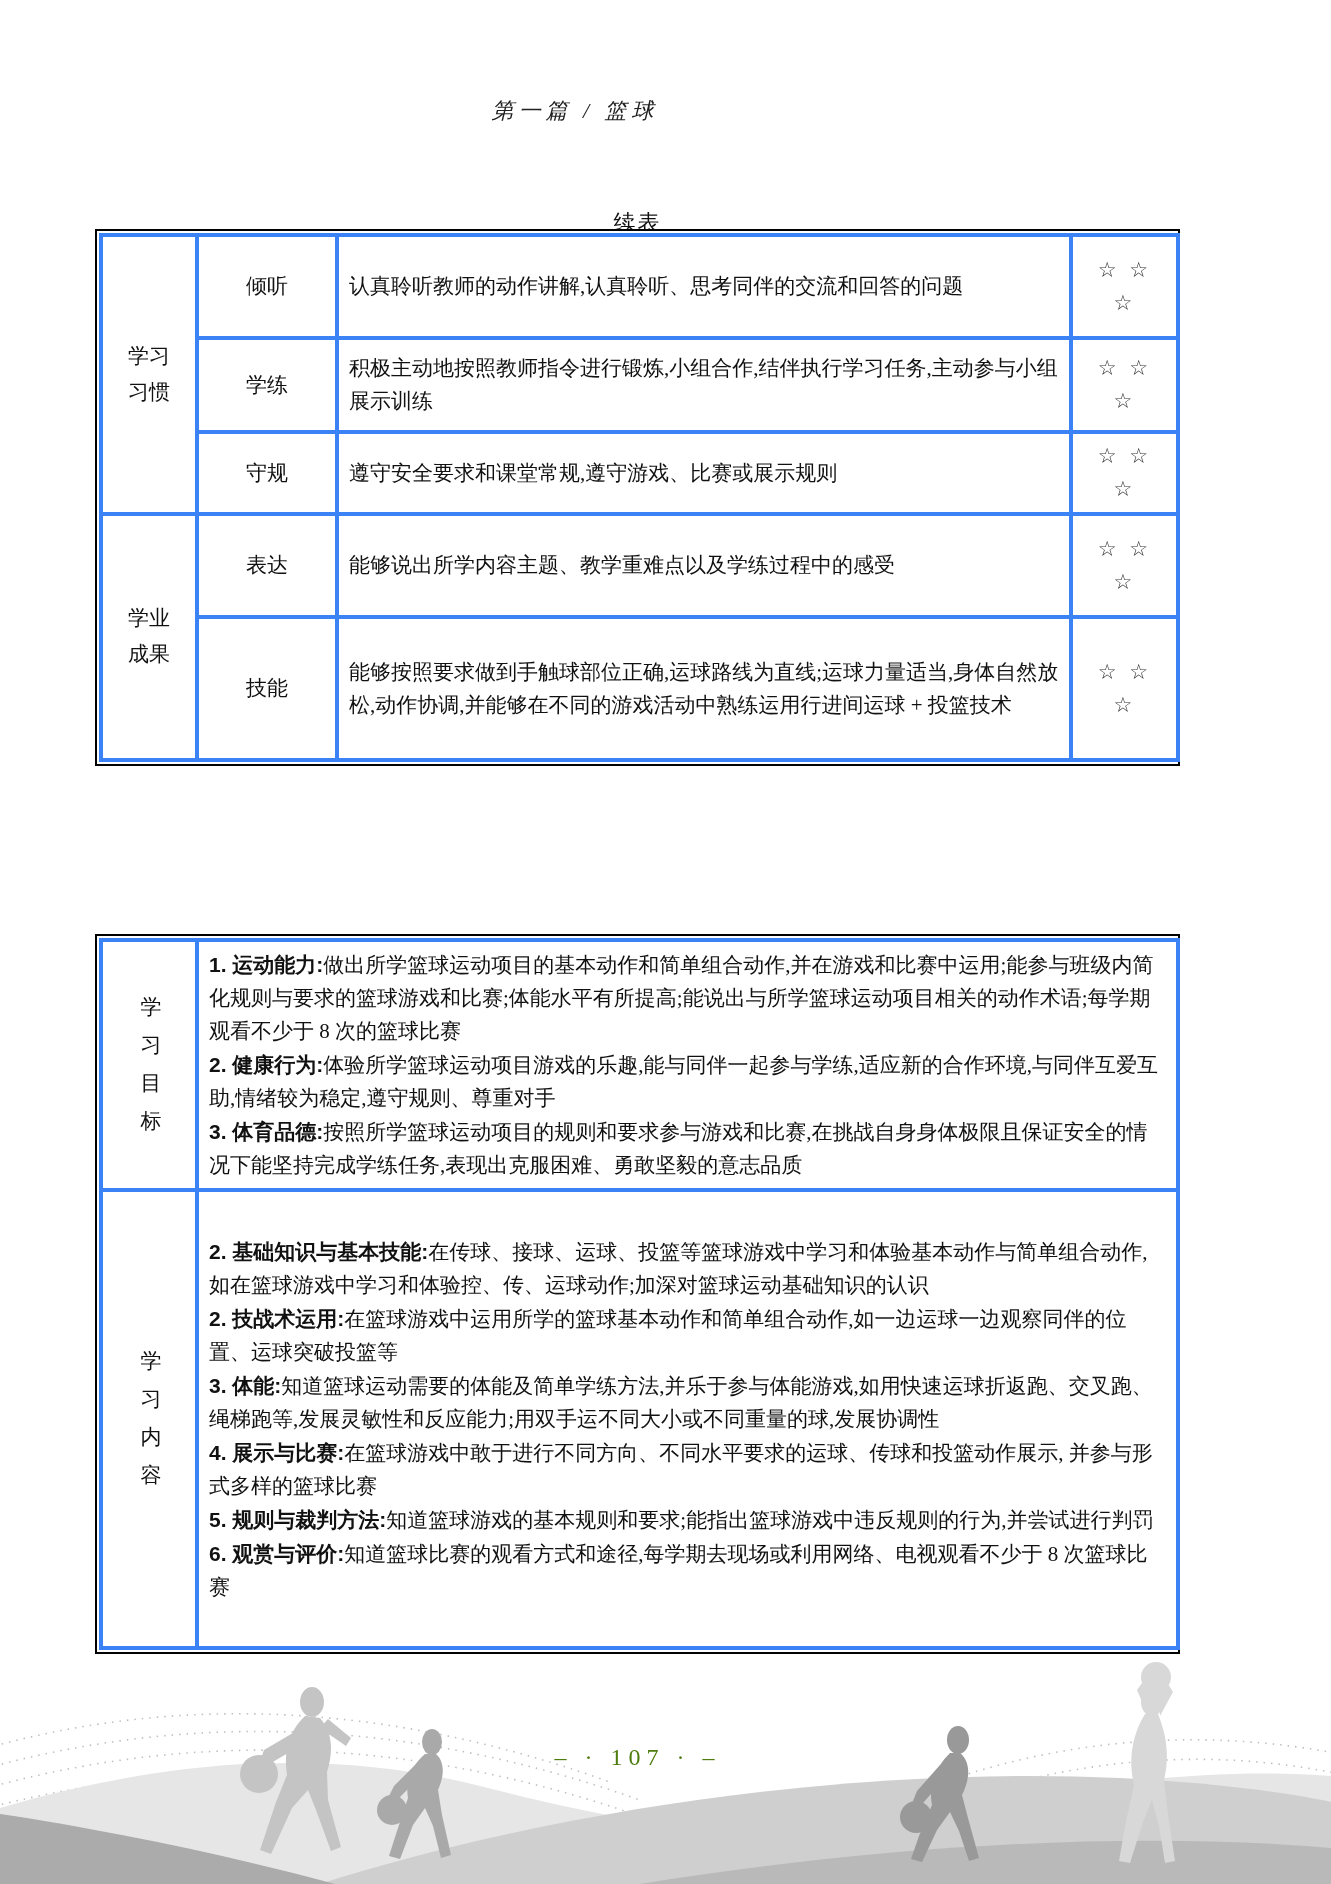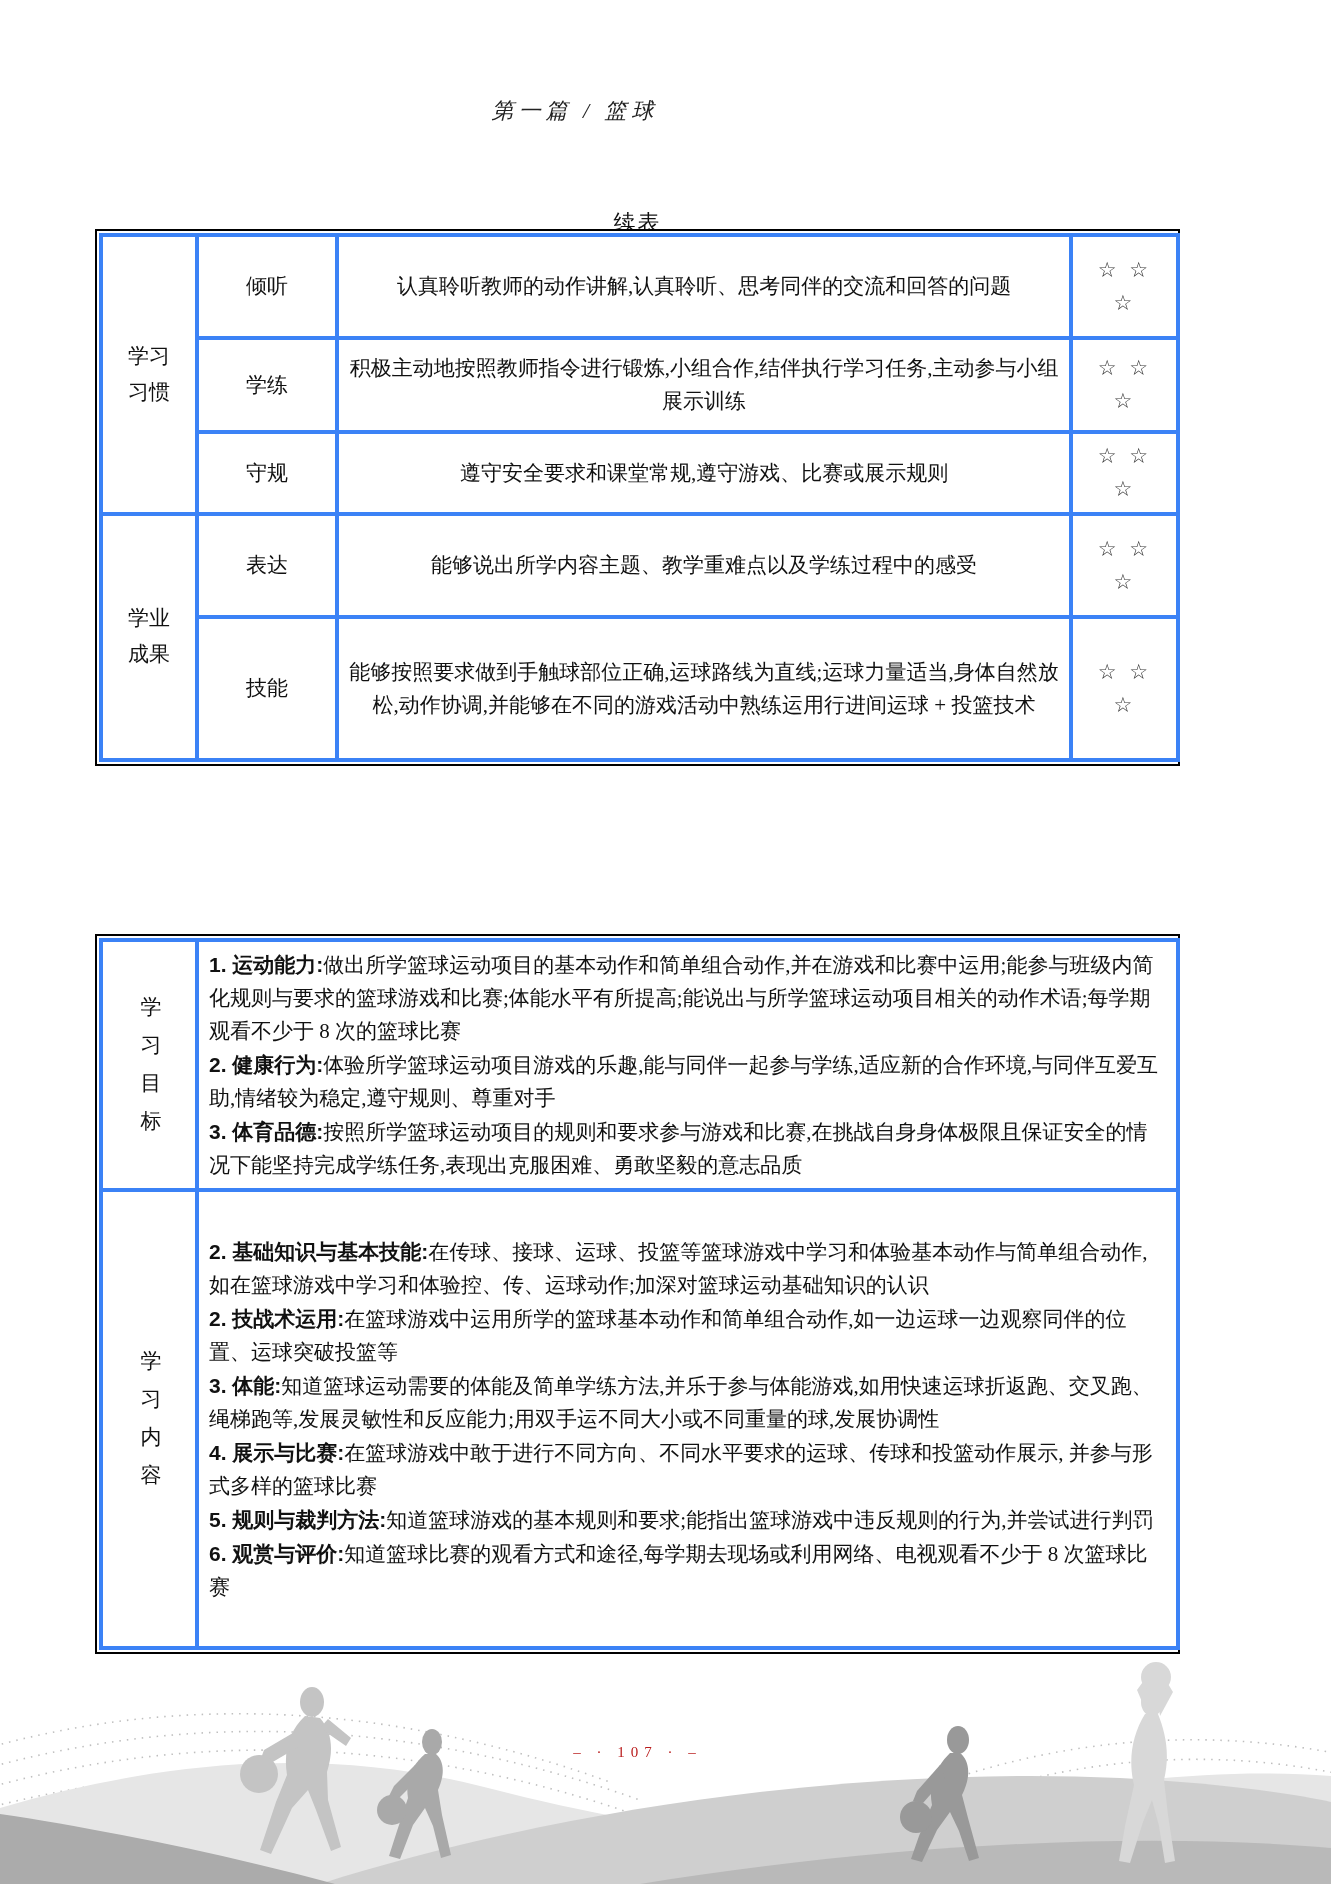--- a/index.html
+++ b/index.html
@@ -66,21 +66,21 @@
     text-align: center;
   }
   td.cat-cell .stack1 {
     width: 1.2em;
     margin: 0 auto;
     line-height: 1.8;
     word-break: break-all;
     text-align: right;
   }
   td.aspect-cell { text-align: center; }
-  td.desc-cell { padding: 6px 16px; text-align: center; }
+  td.desc-cell { padding: 6px 16px; }
   td.stars-cell {
     text-align: center;
     font-size: 20px;
     letter-spacing: 3px;
     color: #333;
     font-family: "DejaVu Sans", sans-serif;
   }
   td.content-cell { padding: 12px 16px; vertical-align: middle; }
   .item { margin: 0; }
   .item-label {
@@ -111,24 +111,24 @@
     position: absolute;
     left: 0; bottom: 0;
     width: 1331px; height: 234px;
     z-index: 1;
   }
   .page-number {
     position: absolute;
     top: 1744px; left: 95px;
     width: 1085px;
     text-align: center;
-    font-size: 15px;
+    font-size: 24px;
     letter-spacing: 6px;
     z-index: 2;
-    color: #b91c1c;
+    color: #4d7c0f;
   }
 </style>
 </head>
 <body>
 
 <div class="page">
 
   <div class="page-header">第一篇 / 篮球</div>
 
   <div class="tbl-caption">续表</div>

